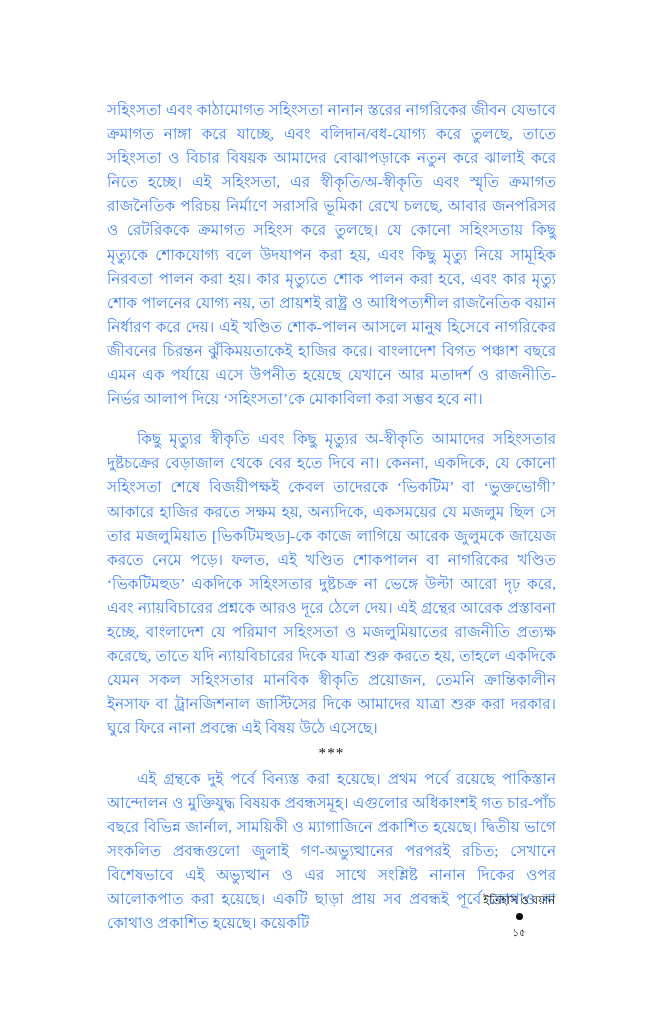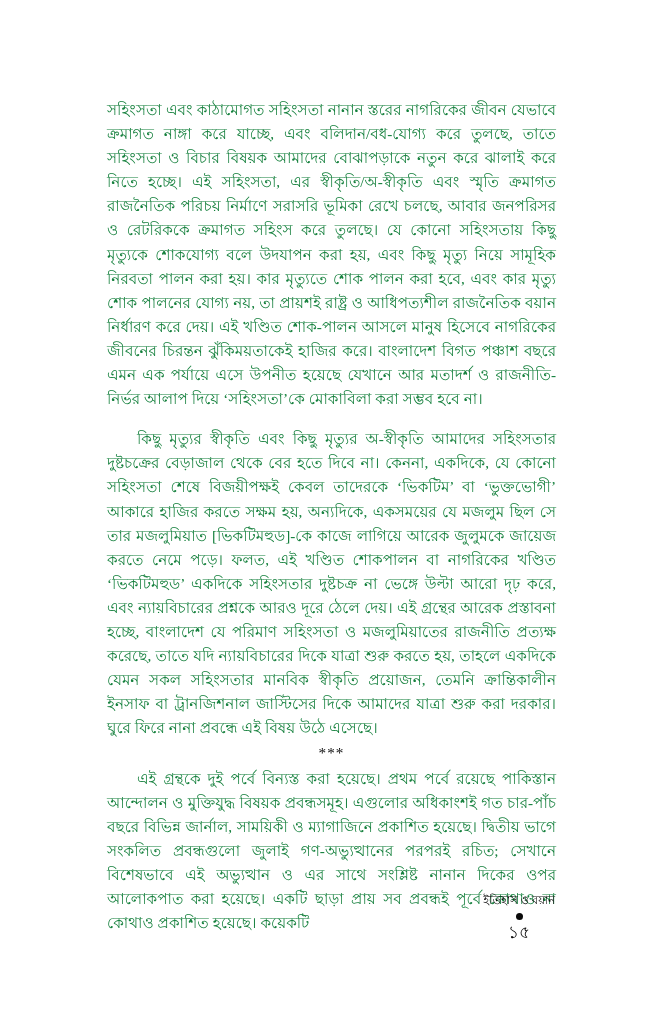--- a/index.html
+++ b/index.html
@@ -32,21 +32,21 @@
   }
 
   .para {
     margin: 0;
     text-align: justify;
     text-align-last: left;
     font-size: 15.2px;
     line-height: 24.1px;
     letter-spacing: 0;
     word-spacing: 0.2px;
-    color: #15803d;
+    color: #3b82f6;
   }
 
   .para + .para {
     margin-top: 16px;
   }
 
   .para.indent {
     text-indent: 30px;
   }
 
@@ -82,21 +82,21 @@
   .footer-dot {
     display: inline-block;
     width: 7px;
     height: 7px;
     border-radius: 50%;
     background: #0a0a0a;
     flex: 0 0 auto;
   }
 
   .footer-page {
-    font-size: 17px;
+    font-size: 10px;
   }
 </style>
 </head>
 <body>
 
 <div class="page">
 
   <div class="text-block">
 
     <p class="para">সহিংসতা এবং কাঠামোগত সহিংসতা নানান স্তরের নাগরিকের জীবন যেভাবে ক্রমাগত নাঙ্গা করে যাচ্ছে, এবং বলিদান/বধ-যোগ্য করে তুলছে, তাতে সহিংসতা ও বিচার বিষয়ক আমাদের বোঝাপড়াকে নতুন করে ঝালাই করে নিতে হচ্ছে। এই সহিংসতা, এর স্বীকৃতি/অ-স্বীকৃতি এবং স্মৃতি ক্রমাগত রাজনৈতিক পরিচয় নির্মাণে সরাসরি ভূমিকা রেখে চলছে, আবার জনপরিসর ও রেটরিককে ক্রমাগত সহিংস করে তুলছে। যে কোনো সহিংসতায় কিছু মৃত্যুকে শোকযোগ্য বলে উদযাপন করা হয়, এবং কিছু মৃত্যু নিয়ে সামূহিক নিরবতা পালন করা হয়। কার মৃত্যুতে শোক পালন করা হবে, এবং কার মৃত্যু শোক পালনের যোগ্য নয়, তা প্রায়শই রাষ্ট্র ও আধিপত্যশীল রাজনৈতিক বয়ান নির্ধারণ করে দেয়। এই খণ্ডিত শোক-পালন আসলে মানুষ হিসেবে নাগরিকের জীবনের চিরন্তন ঝুঁকিময়তাকেই হাজির করে। বাংলাদেশ বিগত পঞ্চাশ বছরে এমন এক পর্যায়ে এসে উপনীত হয়েছে যেখানে আর মতাদর্শ ও রাজনীতি-নির্ভর আলাপ দিয়ে ‘সহিংসতা’কে মোকাবিলা করা সম্ভব হবে না।</p>

